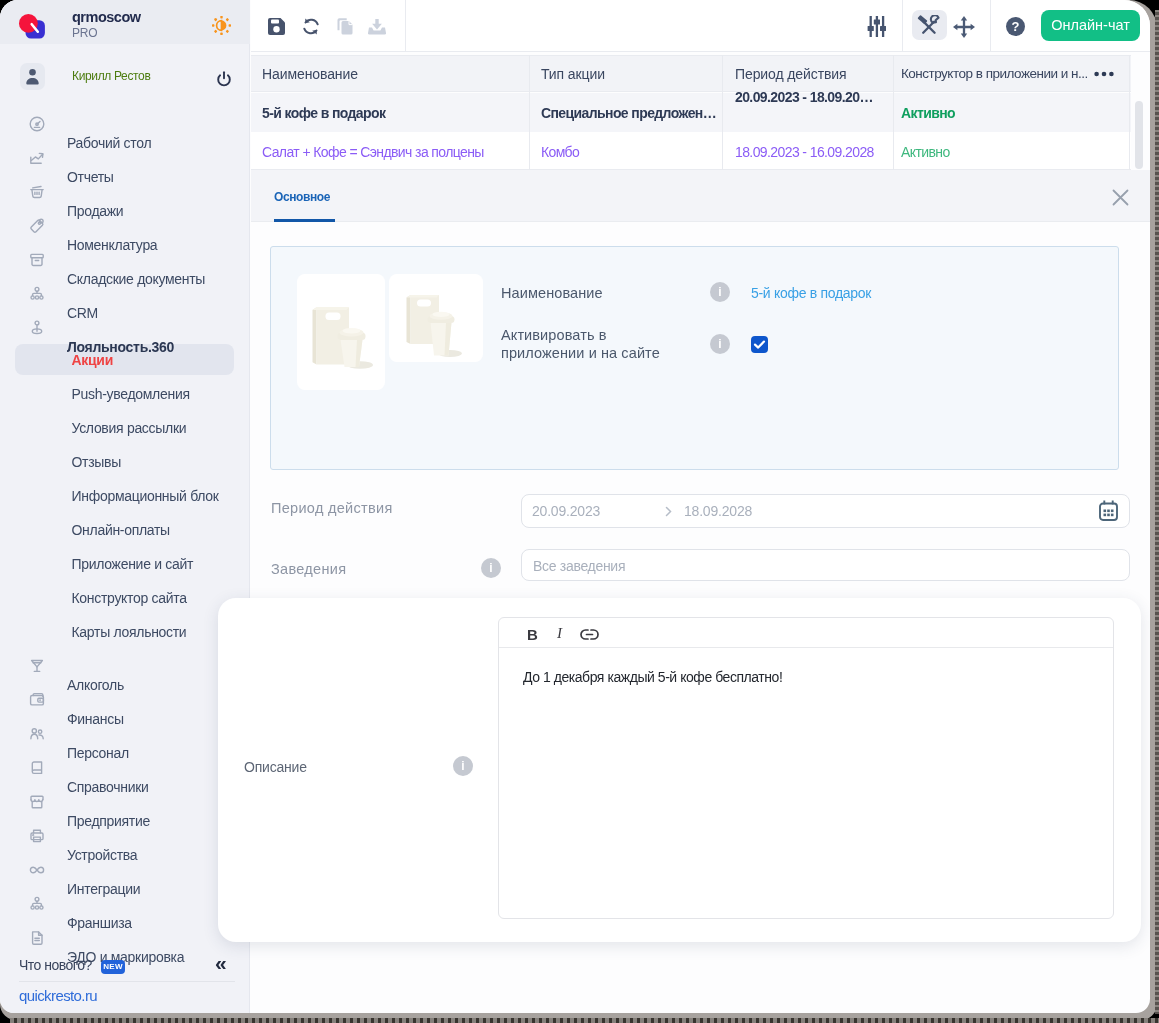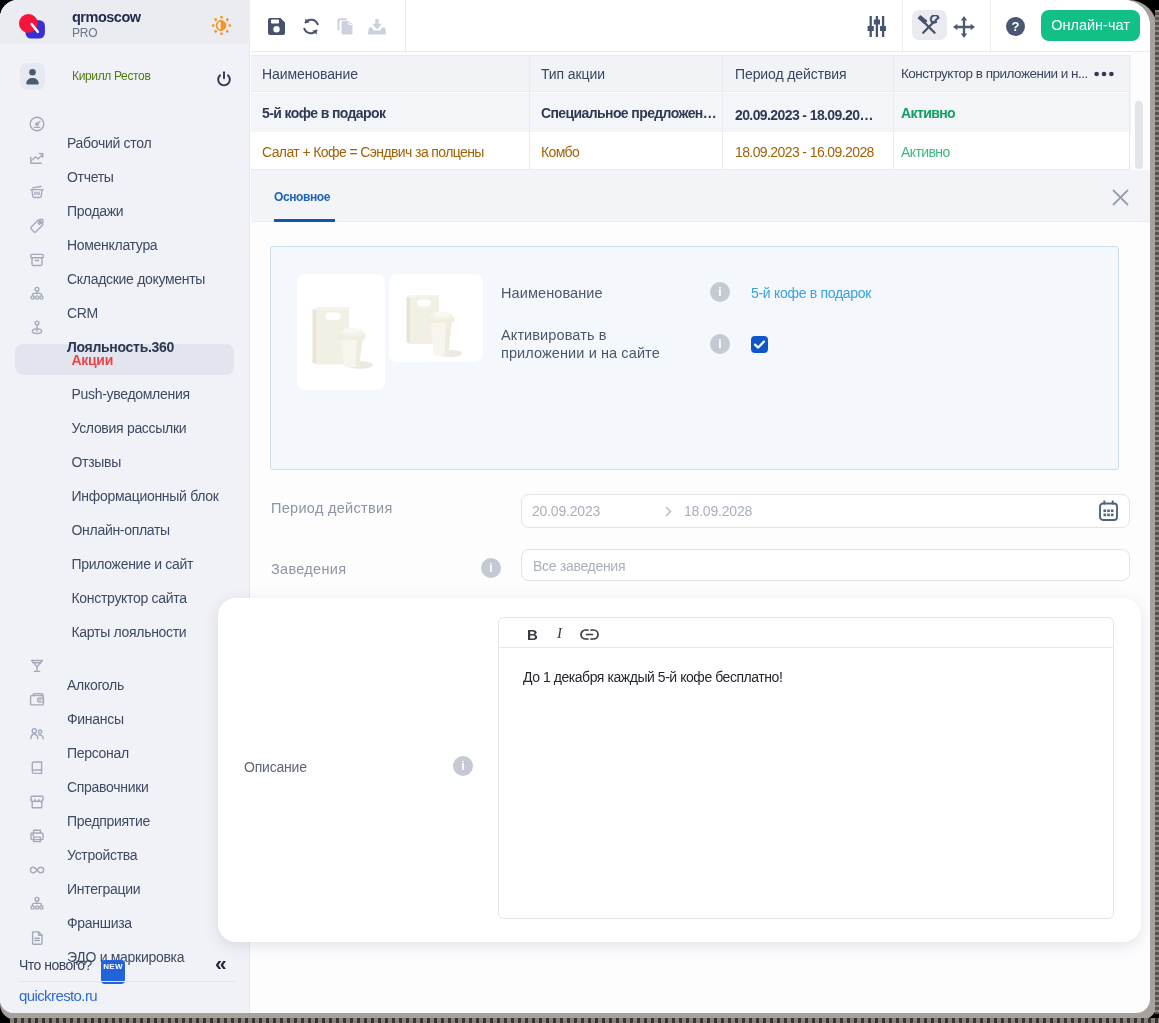--- a/index.html
+++ b/index.html
@@ -19,21 +19,21 @@
 .side { position:absolute; left:0; top:0; width:250px; height:1013px;
   background:#f1f2f7; border-right:1px solid #e5e7ee; }
 .sidehead { position:absolute; left:0; top:0; width:250px; height:44px; background:#eaecf2; }
 .t { position:absolute; white-space:nowrap; }
 .ml { left:67px; font-size:14px; letter-spacing:-0.3px; color:#3d4a63; line-height:17px;margin-top:19px; }
 .ms { left:71.5px; font-size:14px; letter-spacing:-0.3px; color:#3d4a63; line-height:17px; }
 .mi { position:absolute; left:28px; }
 .mi path, .mi circle, .mi rect, .mi ellipse { fill:none; stroke:#a2aaba; stroke-width:1.4; stroke-linecap:round; stroke-linejoin:round; }
 .th { font-size:14px; letter-spacing:-0.1px; color:#3a4660; }
 .tr1 { font-size:14px; font-weight:bold; letter-spacing:-0.6px; color:#2e3a55; }
-.tr2 { font-size:14px; letter-spacing:-0.6px; color:#a16207; }
+.tr2 { font-size:14px; letter-spacing:-0.6px; color:#8b5cf6; }
 .info { position:absolute; width:20px; height:20px; border-radius:50%; background:#c5c9d1; color:#fff;
   font-size:12px; font-weight:bold; text-align:center; line-height:20px; }
 </style>
 </head>
 <body>
 <div class="band"></div>
 <div class="texR"></div>
 <div class="texB"></div>
 <div class="win">
   <div class="side">
@@ -179,21 +179,21 @@
   <div class="t ml" style="top:657.5px">Алкоголь</div>
   <div class="t ml" style="top:691.5px">Финансы</div>
   <div class="t ml" style="top:725.5px">Персонал</div>
   <div class="t ml" style="top:759.5px">Справочники</div>
   <div class="t ml" style="top:793.5px">Предприятие</div>
   <div class="t ml" style="top:827.5px">Устройства</div>
   <div class="t ml" style="top:861.5px">Интеграции</div>
   <div class="t ml" style="top:895.5px">Франшиза</div>
   <div class="t ml" style="top:929.5px">ЭДО и маркировка</div>
   <div class="t" style="left:19px;top:957px;font-size:14px;letter-spacing:-0.5px;color:#39445c">Что нового?</div>
-  <div class="abs" style="left:101px;top:959.5px;width:24px;height:24px;border-radius:4px;background:#2263da;color:#fff;font-size:8px;font-weight:bold;text-align:center;line-height:13px;letter-spacing:.3px">NEW</div>
+  <div class="abs" style="left:101px;top:959.5px;width:24px;height:14px;border-radius:4px;background:#2263da;color:#fff;font-size:8px;font-weight:bold;text-align:center;line-height:13px;letter-spacing:.3px">NEW</div>
   <div class="t" style="left:215px;top:951px;font-size:21px;font-weight:bold;color:#222b3f">«</div>
   <div class="abs" style="left:19px;top:981px;width:216px;height:1px;background:#e2e4ea"></div>
   <div class="t" style="left:19px;top:987px;font-size:15px;letter-spacing:-0.6px;color:#2e6cd9">quickresto.ru</div>
 
   <div class="abs" style="left:251px;top:0;width:899px;height:52px;background:#fff;border-bottom:1px solid #e9ebf0"></div>
   <div class="abs" style="left:405px;top:0;width:1px;height:52px;background:#e9ebf0"></div>
   <div class="abs" style="left:902px;top:0;width:1px;height:52px;background:#e9ebf0"></div>
   <div class="abs" style="left:990px;top:0;width:1px;height:52px;background:#e9ebf0"></div>
   <svg class="abs" style="left:268px;top:18px" width="17" height="17" viewBox="0 0 17 17">
     <path d="M0 2 a2 2 0 0 1 2-2 h10.5 L17 4.5 V15 a2 2 0 0 1 -2 2 H2 a2 2 0 0 1 -2 -2 z" fill="#47536c"></path>
@@ -262,21 +262,21 @@
   <div class="t th" style="left:541px;top:66px">Тип акции</div>
   <div class="t th" style="left:735px;top:66px">Период действия</div>
   <div class="t th" style="left:901px;top:66px;font-size:13.5px;letter-spacing:-0.5px">Конструктор в приложении и н...</div>
   <svg class="abs" style="left:1094px;top:70.5px" width="20" height="6" viewBox="0 0 20 6">
     <circle cx="2.6" cy="3" r="2.3" fill="#2e3a55"></circle>
       <circle cx="10" cy="3" r="2.3" fill="#2e3a55"></circle>
       <circle cx="17.4" cy="3" r="2.3" fill="#2e3a55"></circle>
   </svg>
   <div class="t tr1" style="left:262px;top:105px">5-й кофе в подарок</div>
   <div class="t tr1" style="left:541px;top:105px">Специальное предложен…</div>
-  <div class="t tr1" style="left:735px;top:107px">20.09.2023 - 18.09.20…</div>
+  <div class="t tr1" style="left:735px;top:89px">20.09.2023 - 18.09.20…</div>
   <div class="t tr1" style="left:901px;top:105px;color:#0f9f5f">Активно</div>
   <div class="t tr2" style="left:262px;top:144px">Салат + Кофе = Сэндвич за полцены</div>
   <div class="t tr2" style="left:541px;top:144px">Комбо</div>
   <div class="t tr2" style="left:735px;top:144px">18.09.2023 - 16.09.2028</div>
   <div class="t tr2" style="left:901px;top:144px;color:#3eb87e">Активно</div>
   <div class="abs" style="left:1135px;top:101px;width:8px;height:68px;border-radius:4px;background:#e2e4e9"></div>
 
   <div class="abs" style="left:251px;top:170px;width:899px;height:52px;background:#f3f4f8;border-bottom:1px solid #eaecf0"></div>
   <div class="t" style="left:274px;top:190px;font-size:12px;font-weight:bold;letter-spacing:-0.4px;color:#1a64b7">Основное</div>
   <div class="abs" style="left:274px;top:219px;width:61px;height:3px;background:#1257a8"></div>

